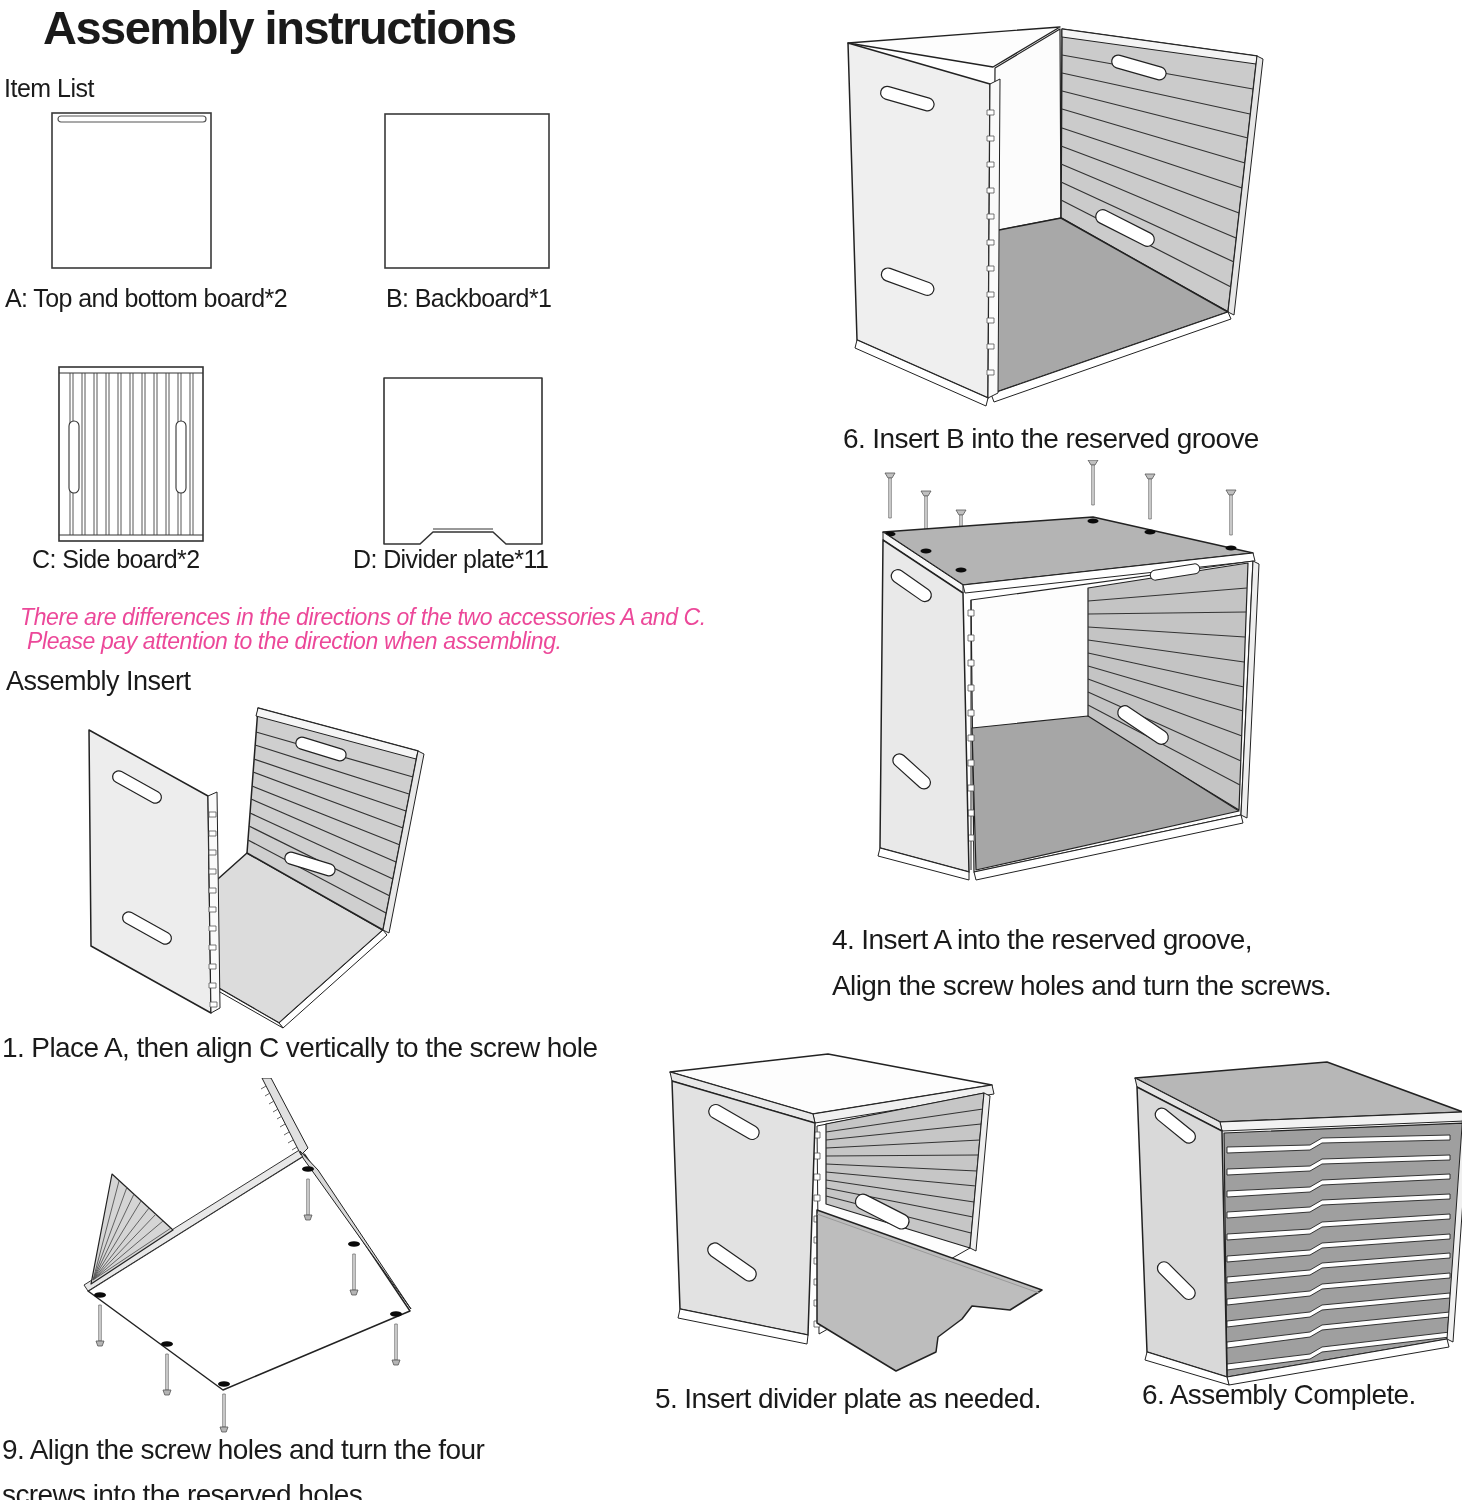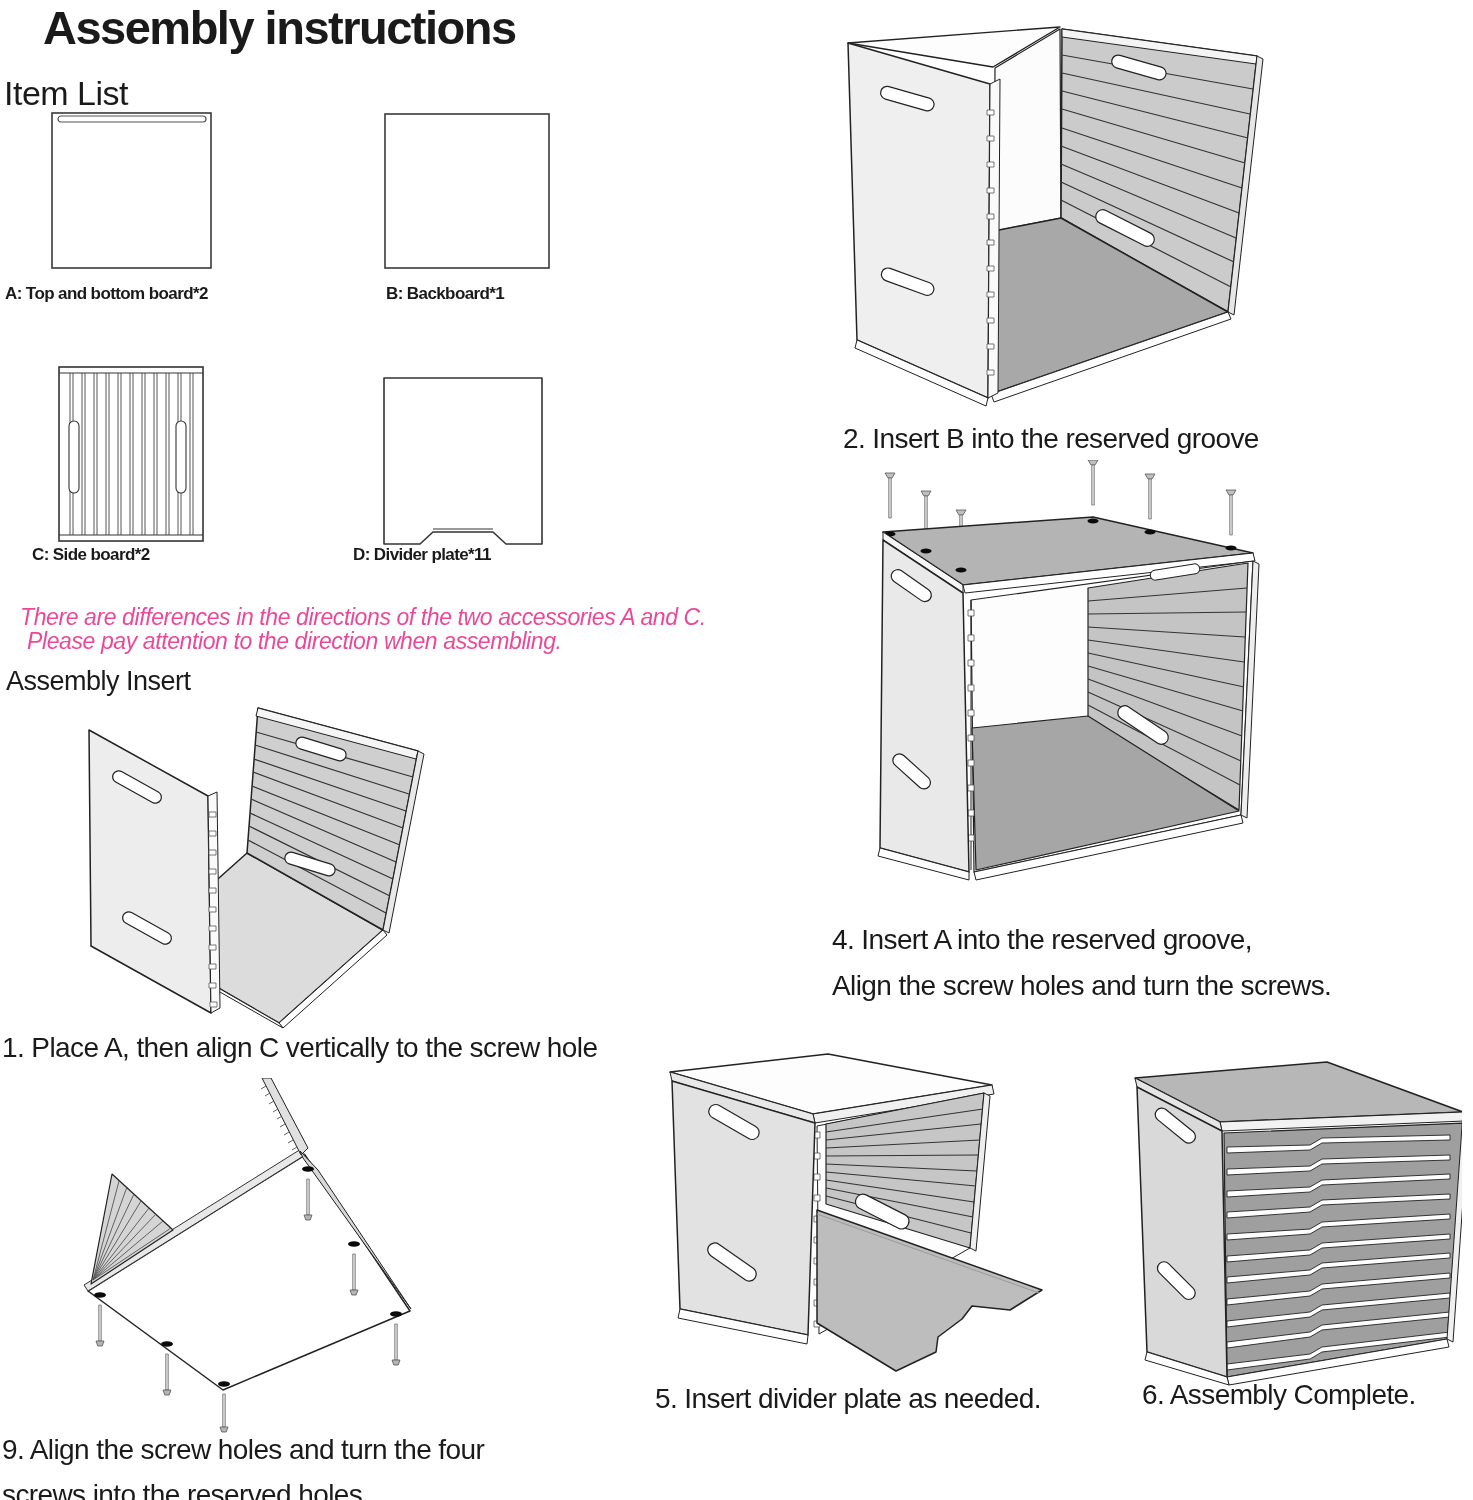--- a/index.html
+++ b/index.html
@@ -2,22 +2,22 @@
 <html><head>
 <meta charset="utf-8">
 <style>
   html,body{margin:0;padding:0;background:#fff;}
   #canvas{
     position:relative;width:1462px;height:1500px;background:#ffffff;overflow:hidden;
     font-family:"Liberation Sans","DejaVu Sans",sans-serif;color:#1a1a1a;
   }
   .abs{position:absolute;}
   .title{left:43px;top:0px;font-size:47px;font-weight:700;letter-spacing:-1.5px;}
-  .item-list-heading{left:4px;top:74px;font-size:34px;letter-spacing:-0.5px;}
-  .part-label{font-size:17px;letter-spacing:-0.6px;white-space:nowrap;font-weight:bold;}
+  .item-list-heading{left:4px;top:74px;font-size:25px;letter-spacing:-0.5px;}
+  .part-label{font-size:25px;letter-spacing:-0.6px;white-space:nowrap;}
   .lblA{left:5px;top:284px;}
   .lblB{left:386px;top:284px;}
   .lblC{left:32px;top:545px;}
   .lblD{left:353px;top:545px;}
   .note{left:20px;top:606px;font-size:23px;font-style:italic;color:#ec4899;letter-spacing:-0.4px;line-height:23px;}
   .note .l2{display:block;margin-top:1px;padding-left:7px;}
   .process-heading{left:6px;top:666px;font-size:27px;letter-spacing:-0.5px;}
   .step{font-size:28px;letter-spacing:-0.6px;white-space:nowrap;}
   .step .l2{display:block;}
   .s1{left:2px;top:1032px;}
@@ -187,21 +187,21 @@
           <rect x="157" y="308" width="7" height="5"></rect>
             <rect x="157" y="334" width="7" height="5"></rect>
           <rect x="157" y="360" width="7" height="5"></rect>
         </g>
         <rect x="50" y="82" width="55" height="13" rx="6.5" fill="#fff" stroke="#222" stroke-width="1.2" transform="rotate(16 77 88)"></rect>
         <rect x="50" y="265" width="55" height="13" rx="6.5" fill="#fff" stroke="#222" stroke-width="1.2" transform="rotate(20 77 272)"></rect>
         <polygon points="27,330 158,388 156,396 25,338" fill="#ffffff" stroke="#222" stroke-width="1"></polygon>
       </g>
     </g>
   </svg>
-  <div class="abs step s3">2. Insert B into the reserved groove</div>
+  <div class="abs step s3">6. Insert B into the reserved groove</div>
 
   <svg class="abs" style="left:850px;top:460px;" width="460" height="447" viewBox="0 0 460 447">
     <g stroke-linejoin="round">
 
       <g>
         <polygon points="35,13 45,13 42,18 38,18" fill="#c0c0c0" stroke="#555" stroke-width="0.8"></polygon>
           <rect x="38.7" y="18" width="2.6" height="40" fill="#d8d8d8" stroke="#666" stroke-width="0.7"></rect>
         <polygon points="71,31 81,31 78,36 74,36" fill="#c0c0c0" stroke="#555" stroke-width="0.8"></polygon>
           <rect x="74.7" y="36" width="2.6" height="40" fill="#d8d8d8" stroke="#666" stroke-width="0.7"></rect>
         <polygon points="106,50 116,50 113,55 109,55" fill="#c0c0c0" stroke="#555" stroke-width="0.8"></polygon>

